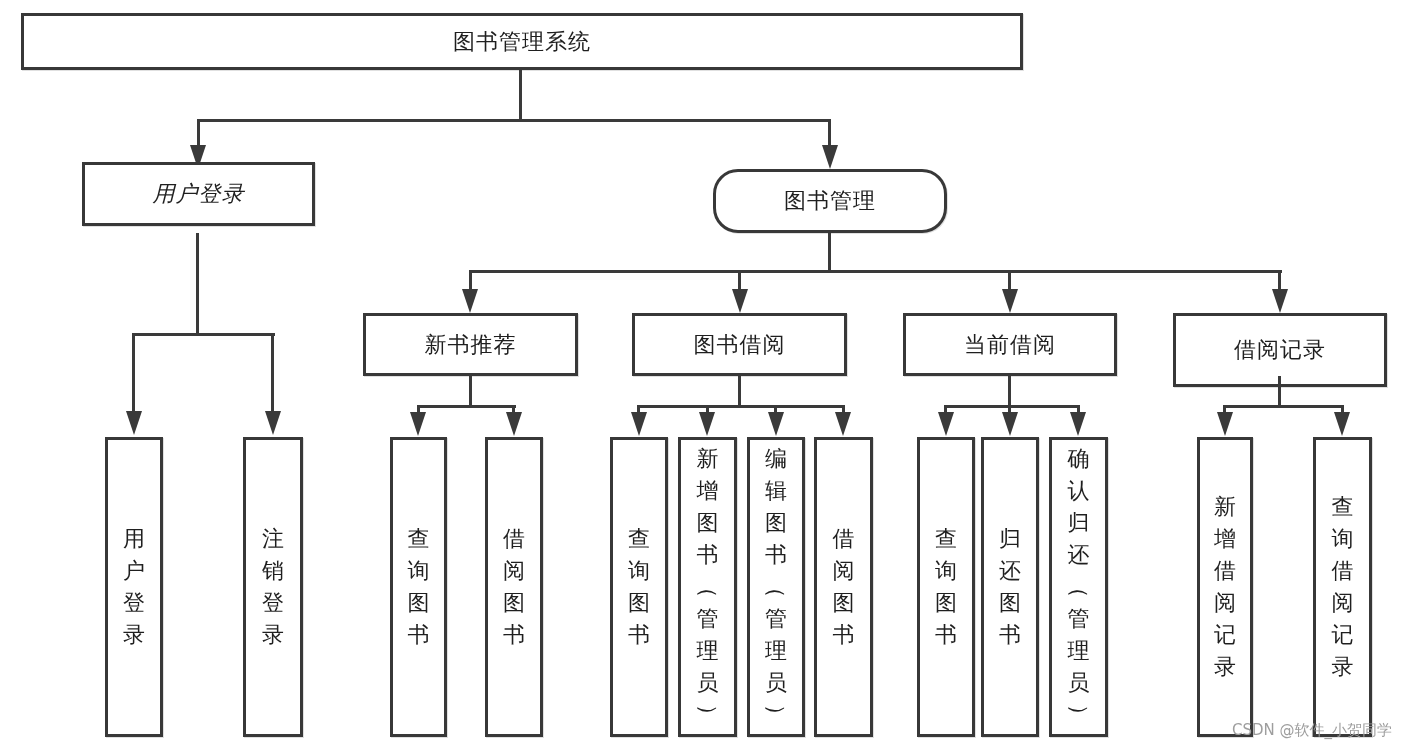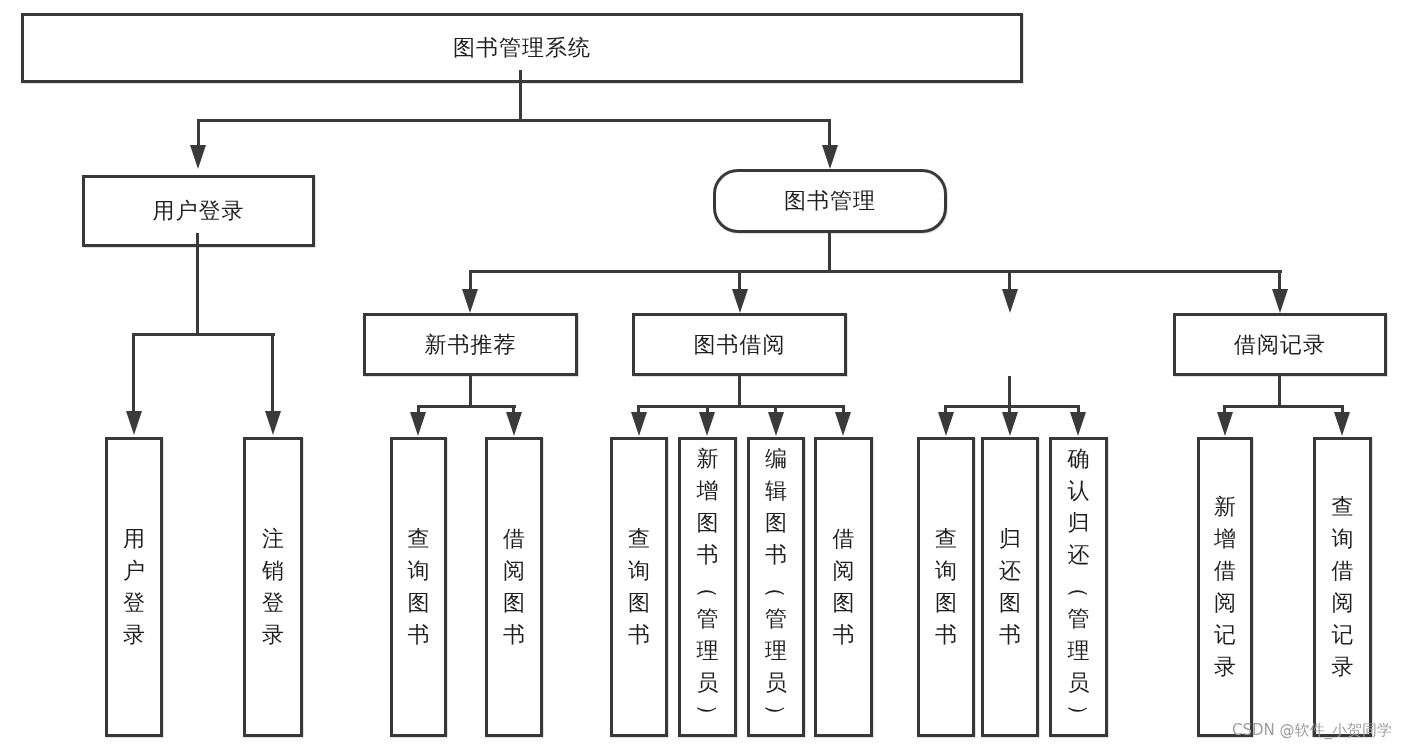--- a/index.html
+++ b/index.html
@@ -59,30 +59,30 @@
     font-size: 15px;
     color: var(--watermark);
     white-space: nowrap;
   }
 </style>
 </head>
 <body>
 
 <div class="canvas">
 
-  <div class="box h" style="left:21px; top:13px; width:1002px; height:70px;">图书管理系统</div>
+  <div class="box h" style="left:21px; top:13px; width:1002px; height:57px;">图书管理系统</div>
 
   <div class="vl" style="left:519px; top:70px; height:51px;"></div>
   <div class="hl" style="left:197px; top:119px; width:634px;"></div>
   <div class="vl" style="left:197px; top:119px; height:28px;"></div>
   <div class="arrow" style="left:190px; top:145px;"></div>
   <div class="vl" style="left:828px; top:119px; height:28px;"></div>
   <div class="arrow" style="left:822px; top:145px;"></div>
 
-  <div class="box h" style="left:82px; top:175px; width:233px; height:72px;">用户登录</div>
+  <div class="box h" style="left:82px; top:162px; width:233px; height:64px;font-style:italic;">用户登录</div>
   <div class="box h" style="left:713px; top:169px; width:234px; height:64px;border-radius:25px;">图书管理</div>
 
   <div class="vl" style="left:196px; top:233px; height:103px;"></div>
   <div class="hl" style="left:132px; top:333px; width:143px;"></div>
   <div class="vl" style="left:132px; top:333px; height:78px;"></div>
   <div class="arrow" style="left:126px; top:411px;"></div>
   <div class="vl" style="left:271px; top:333px; height:78px;"></div>
   <div class="arrow" style="left:265px; top:411px;"></div>
 
   <div class="vl" style="left:828px; top:233px; height:40px;"></div>
@@ -91,21 +91,22 @@
   <div class="arrow" style="left:462px; top:289px;"></div>
   <div class="vl" style="left:738px; top:270px; height:21px;"></div>
   <div class="arrow" style="left:732px; top:289px;"></div>
   <div class="vl" style="left:1008px; top:270px; height:21px;"></div>
   <div class="arrow" style="left:1002px; top:289px;"></div>
   <div class="vl" style="left:1278px; top:270px; height:21px;"></div>
   <div class="arrow" style="left:1272px; top:289px;"></div>
 
   <div class="box h" style="left:363px; top:313px; width:215px; height:63px;">新书推荐</div>
   <div class="box h" style="left:632px; top:313px; width:215px; height:63px;">图书借阅</div>
-  <div class="box h" style="left:1173px; top:313px; width:214px; height:63px;">借阅记录</div>
+  <div class="box h" style="left:903px; top:313px; width:214px; height:63px;">当前借阅</div>
+  <div class="box h" style="left:1173px; top:313px; width:214px; height:74px;">借阅记录</div>
 
   <div class="vl" style="left:469px; top:376px; height:32px;"></div>
   <div class="hl" style="left:417px; top:405px; width:99px;"></div>
   <div class="vl" style="left:417px; top:405px; height:9px;"></div>
   <div class="arrow" style="left:410px; top:412px;"></div>
   <div class="vl" style="left:512px; top:405px; height:9px;"></div>
   <div class="arrow" style="left:506px; top:412px;"></div>
 
   <div class="vl" style="left:738px; top:376px; height:32px;"></div>
   <div class="hl" style="left:637px; top:405px; width:208px;"></div>

